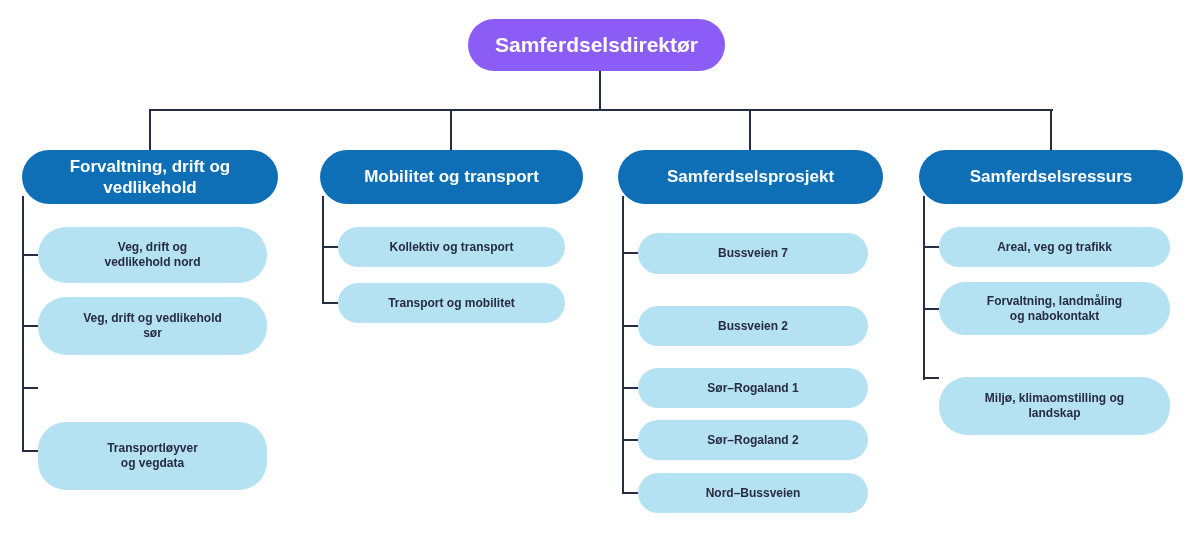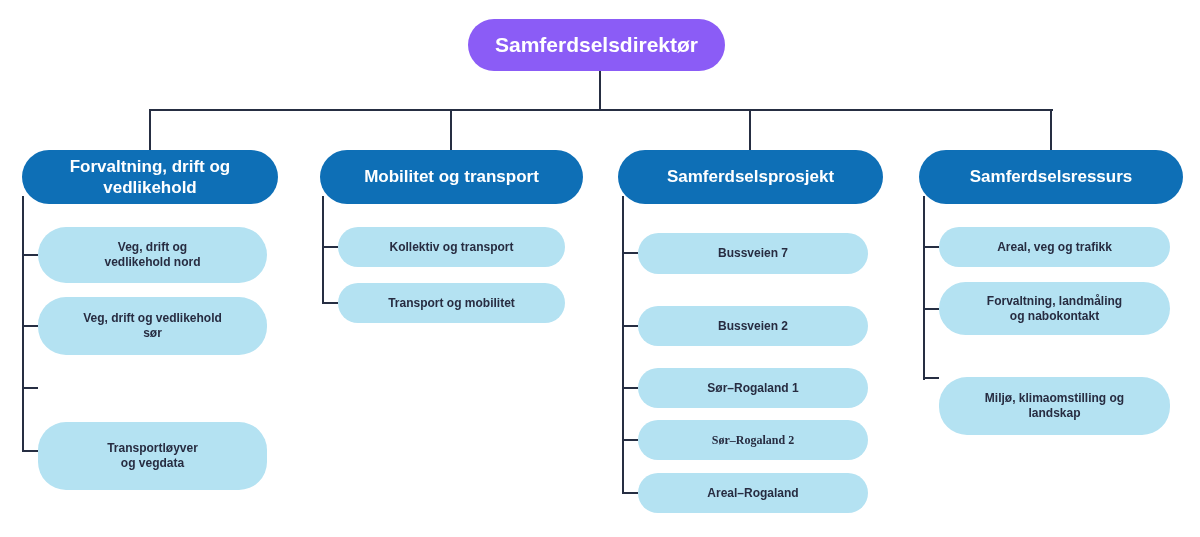--- a/index.html
+++ b/index.html
@@ -65,22 +65,22 @@
 sør</div>
   <div class="node child" style="left:38px;top:422px;width:229px;height:68px;">Transportløyver
 og vegdata</div>
 
   <div class="node child" style="left:338px;top:227px;width:227px;height:40px;">Kollektiv og transport</div>
   <div class="node child" style="left:338px;top:283px;width:227px;height:40px;">Transport og mobilitet</div>
 
   <div class="node child" style="left:638px;top:233px;width:230px;height:41px;">Bussveien 7</div>
   <div class="node child" style="left:638px;top:306px;width:230px;height:40px;">Bussveien 2</div>
   <div class="node child" style="left:638px;top:368px;width:230px;height:40px;">Sør–Rogaland 1</div>
-  <div class="node child" style="left:638px;top:420px;width:230px;height:40px;font-family:Liberation Serif, serif;">Sør–Rogaland 2</div>
-  <div class="node child" style="left:638px;top:473px;width:230px;height:40px;">Areal–Rogaland</div>
+  <div class="node child" style="left:638px;top:420px;width:230px;height:40px;">Sør–Rogaland 2</div>
+  <div class="node child" style="left:638px;top:473px;width:230px;height:40px;">Nord–Bussveien</div>
 
   <div class="node child" style="left:939px;top:227px;width:231px;height:40px;">Areal, veg og trafikk</div>
   <div class="node child" style="left:939px;top:282px;width:231px;height:53px;">Forvaltning, landmåling
 og nabokontakt</div>
   <div class="node child" style="left:939px;top:349px;width:231px;height:58px;margin-top:28px;">Miljø, klimaomstilling og
 landskap</div>
 
 </div>
 
 </body></html>

